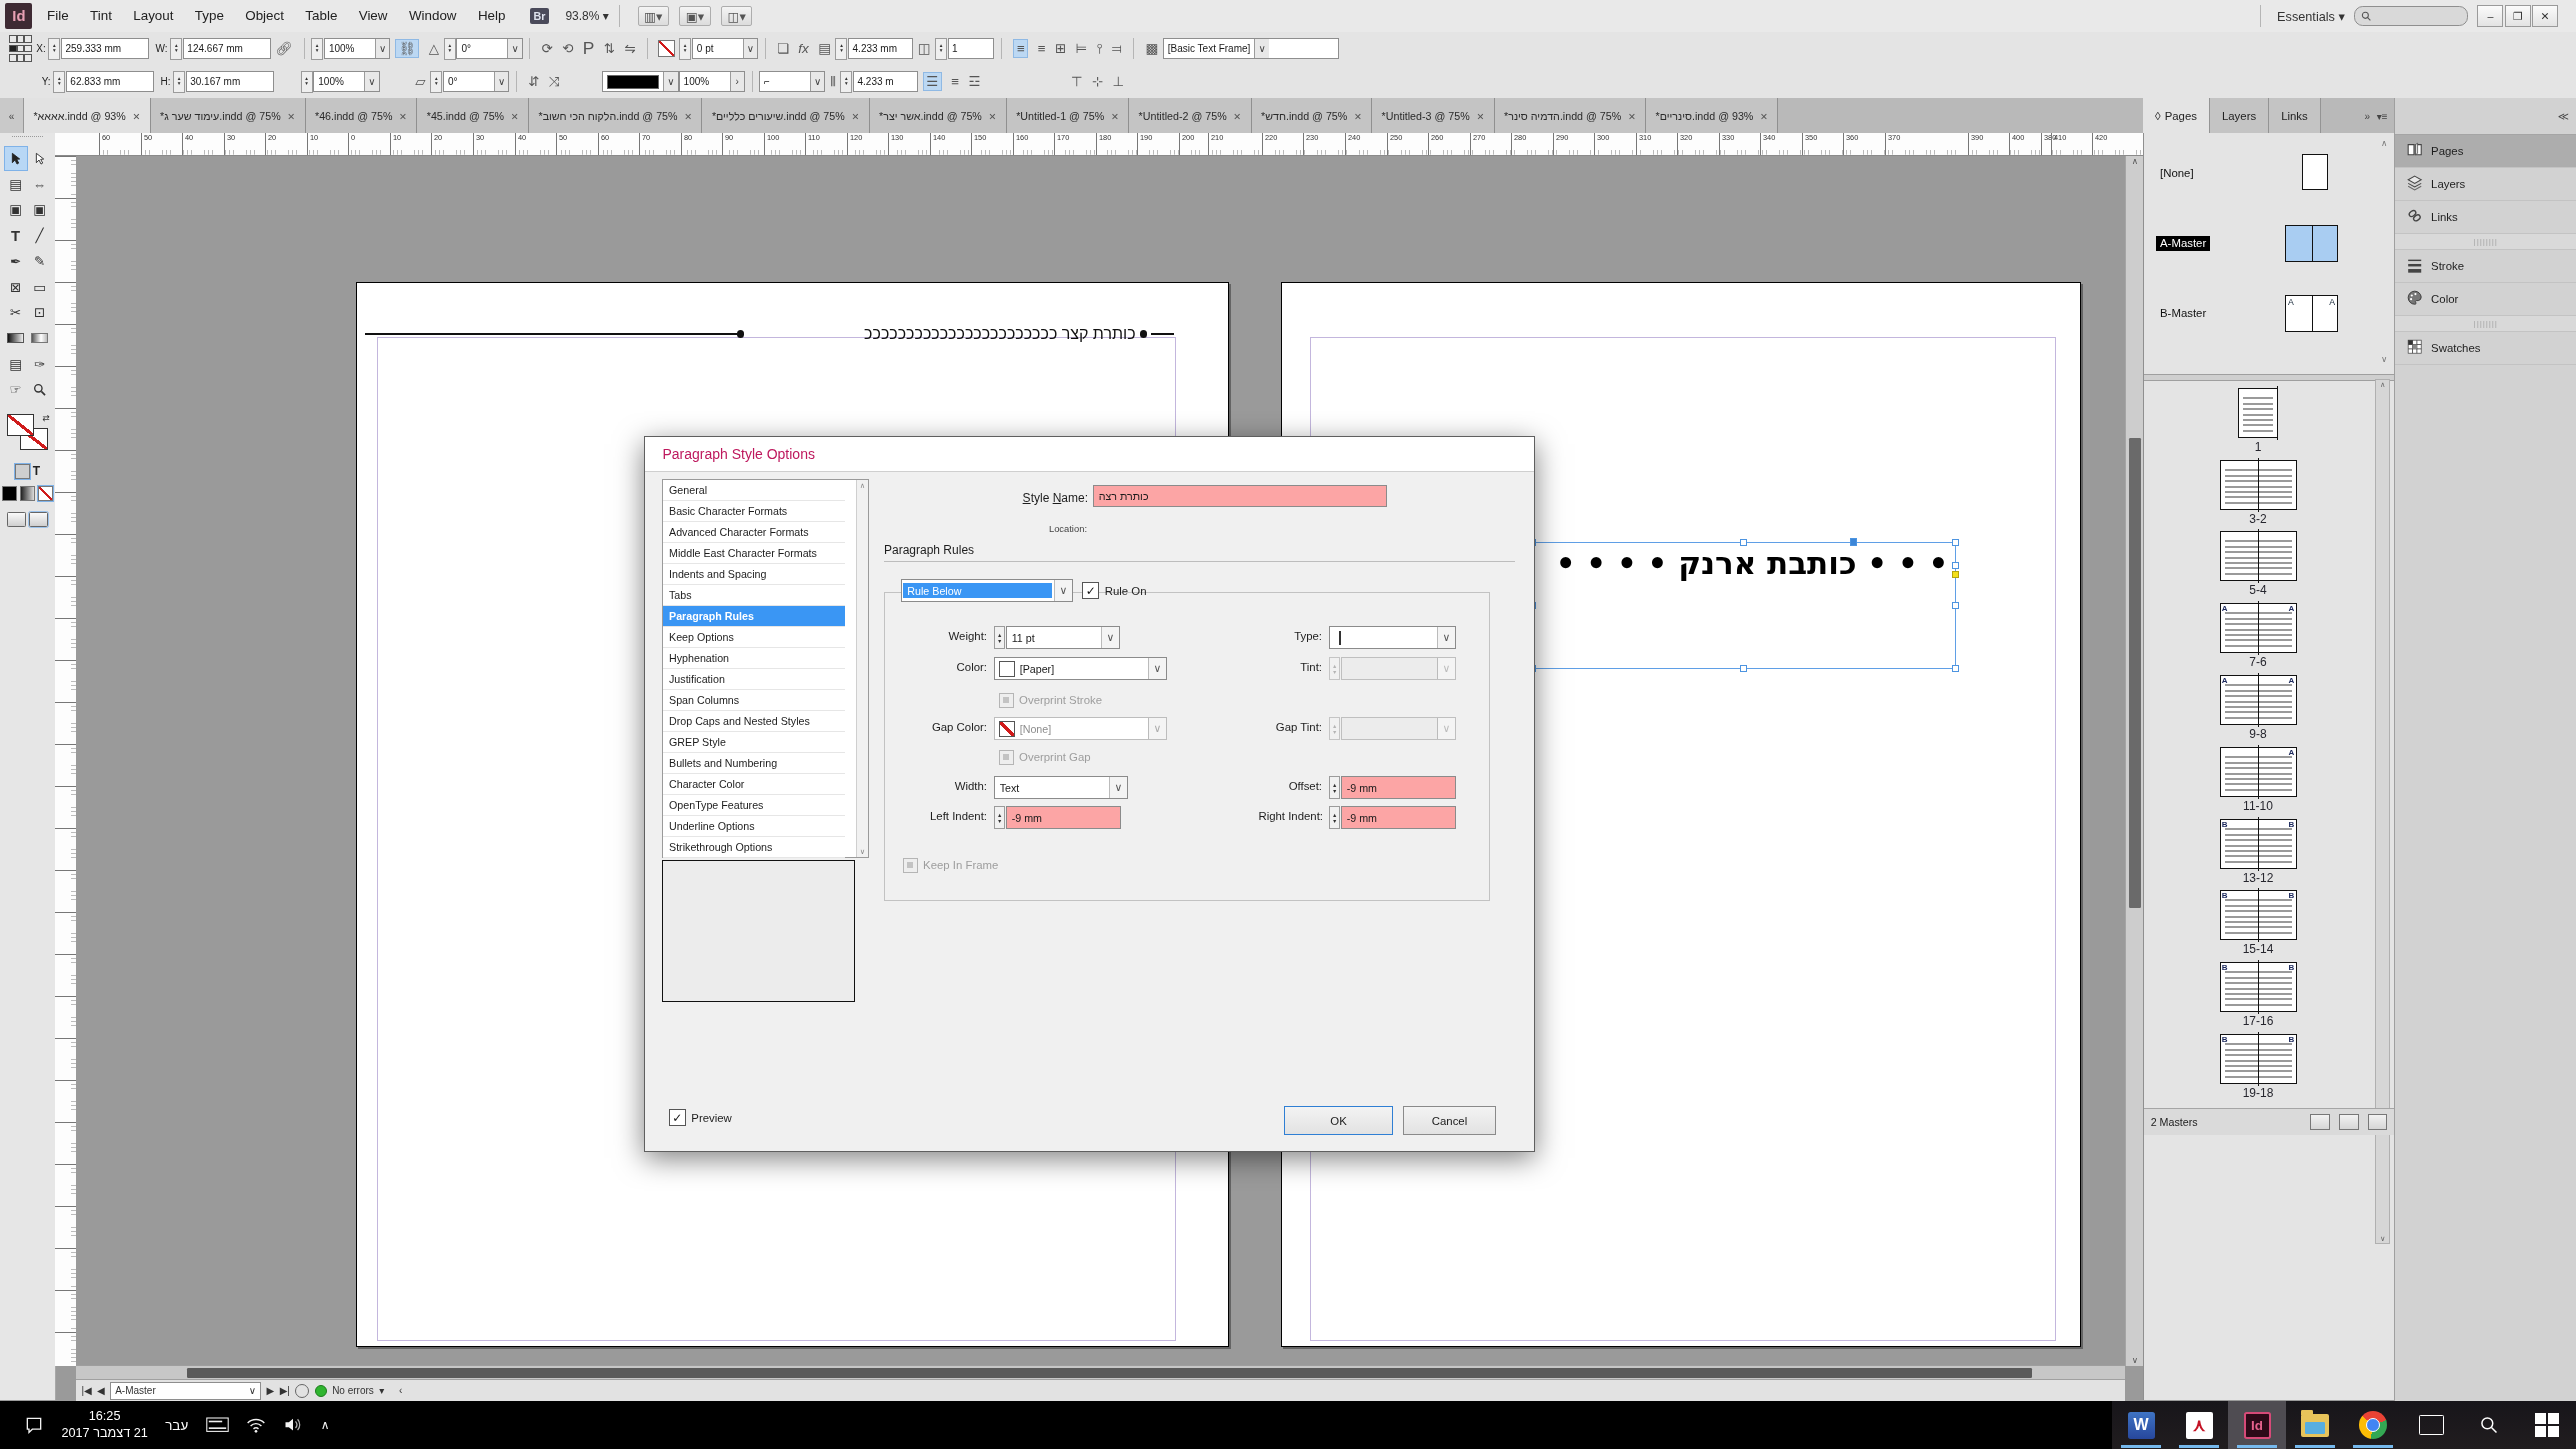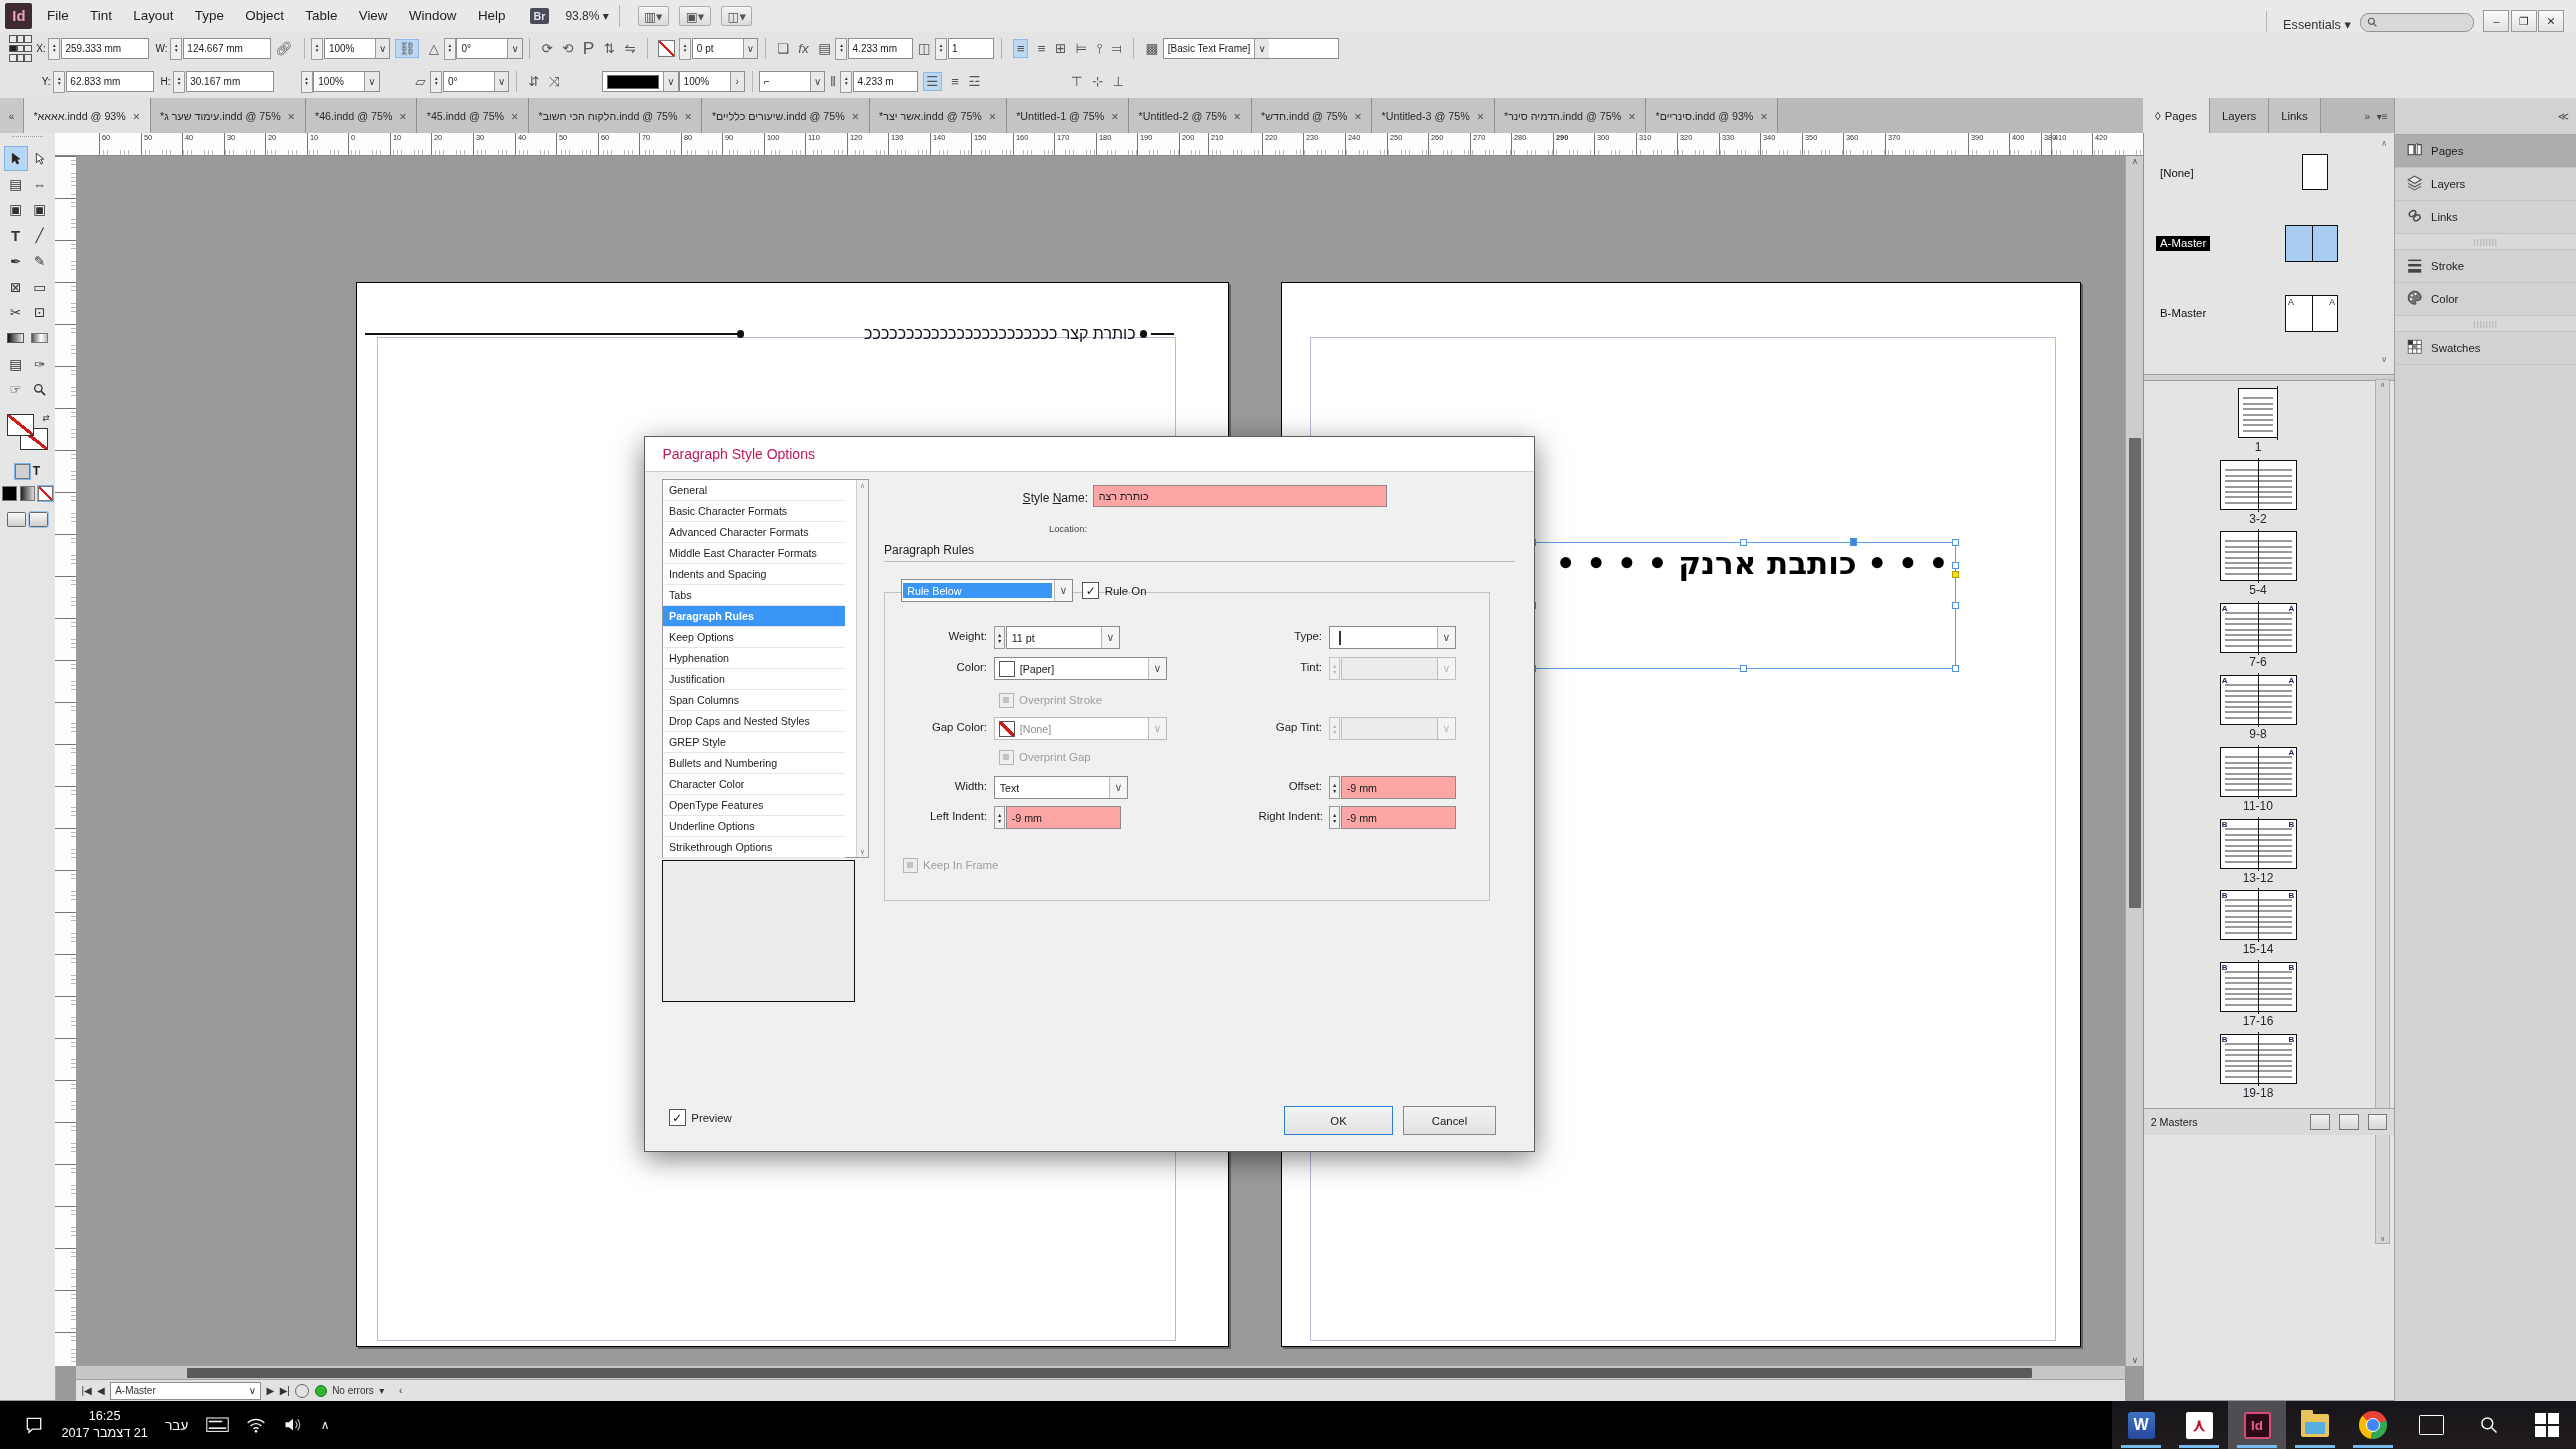--- a/index.html
+++ b/index.html
@@ -7,21 +7,21 @@
        font-family:"Liberation Sans","DejaVu Sans",sans-serif;background:#9a9a9a;color:#1a1a1a;}
   .abs{position:absolute}
   
   #appbar{left:0;top:0;width:2576px;height:32px;background:#e9e9e9;border-bottom:0.7px solid #bdbdbd;display:flex;align-items:center;gap:4px}
   #logo{width:27px;height:25.5px;margin-left:5.4px;background:#3e2a33;color:#e7a0b4;font-weight:bold;font-size:14.8px;display:flex;align-items:center;justify-content:center;border-radius:2px}
   .menuitem{font-size:13.4px;padding:0 10.7px;color:#222;line-height:32px}
   .appsep{width:0.7px;height:21.5px;background:#b5b5b5;margin:0 6.7px}
   .badge{background:#4a4a5a;color:#dfe3ee;font-size:10.7px;font-weight:bold;padding:2px 4px;border-radius:2px;margin-left:9.4px}
   .zoomctl{font-size:12px;color:#333;margin-left:12px}
   .viewbtn{font-size:12.7px;color:#555;border:0.7px solid #adadad;background:linear-gradient(#f4f4f4,#dcdcdc);padding:1.3px 5.4px;border-radius:2px;margin-left:6.7px}
-  #workspace-right{position:absolute;right:12px;top:0;height:32px;display:flex;align-items:flex-end;gap:9.4px}
+  #workspace-right{position:absolute;right:18px;top:0;height:32px;display:flex;align-items:center;gap:9.4px}
   #wsname{font-size:12.7px;color:#333}
   #searchbox{width:101px;height:17.4px;background:#d9d9d9;border:0.7px solid #8f8f8f;border-radius:8.7px;display:flex;align-items:center;padding:0 5.4px;color:#555}
   .winbtn{width:24px;height:20px;border:0.7px solid #9a9a9a;background:linear-gradient(#fbfbfb,#e3e3e3);font-size:10.7px;display:flex;align-items:center;justify-content:center;color:#333}
   
   #controlbar{left:0;top:32px;width:2576px;height:66px;background:#e4e4e4;border-bottom:0.7px solid #a8a8a8;font-size:10px}
   .cb-row{position:absolute;left:0;width:2576px;height:33px;display:flex;align-items:center}
   .cb-label{margin:0 2.7px 0 6.7px;color:#222}
   .cb-field{width:79px;height:19px;background:#fff;border:0.7px solid #8e8e8e;padding:0 3.4px;line-height:19px;font-size:10px}
   .cb-field.sm{width:56px}
   .cb-field.xs{width:38px}
@@ -479,21 +479,21 @@
     <span class="rlab" style="left: 1082px;">190</span>
     <span class="rlab" style="left: 1124px;">200</span>
     <span class="rlab" style="left: 1153px;">210</span>
     <span class="rlab" style="left: 1207px;">220</span>
     <span class="rlab" style="left: 1248px;">230</span>
     <span class="rlab" style="left: 1290px;">240</span>
     <span class="rlab" style="left: 1332px;">250</span>
     <span class="rlab" style="left: 1373px;">260</span>
     <span class="rlab" style="left: 1415px;">270</span>
     <span class="rlab" style="left: 1456px;">280</span>
-    <span class="rlab" style="left: 1498px; font-weight: bold;">290</span>
+    <span class="rlab" style="left: 1498px;">290</span>
     <span class="rlab" style="left: 1539px;">300</span>
     <span class="rlab" style="left: 1581px;">310</span>
     <span class="rlab" style="left: 1622px;">320</span>
     <span class="rlab" style="left: 1664px;">330</span>
     <span class="rlab" style="left: 1705px;">340</span>
     <span class="rlab" style="left: 1747px;">350</span>
     <span class="rlab" style="left: 1788px;">360</span>
     <span class="rlab" style="left: 1830px;">370</span>
     <span class="rlab" style="left: 1943px; margin-left: 43px;">380</span>
     <span class="rlab" style="left: 1913px;">390</span>

